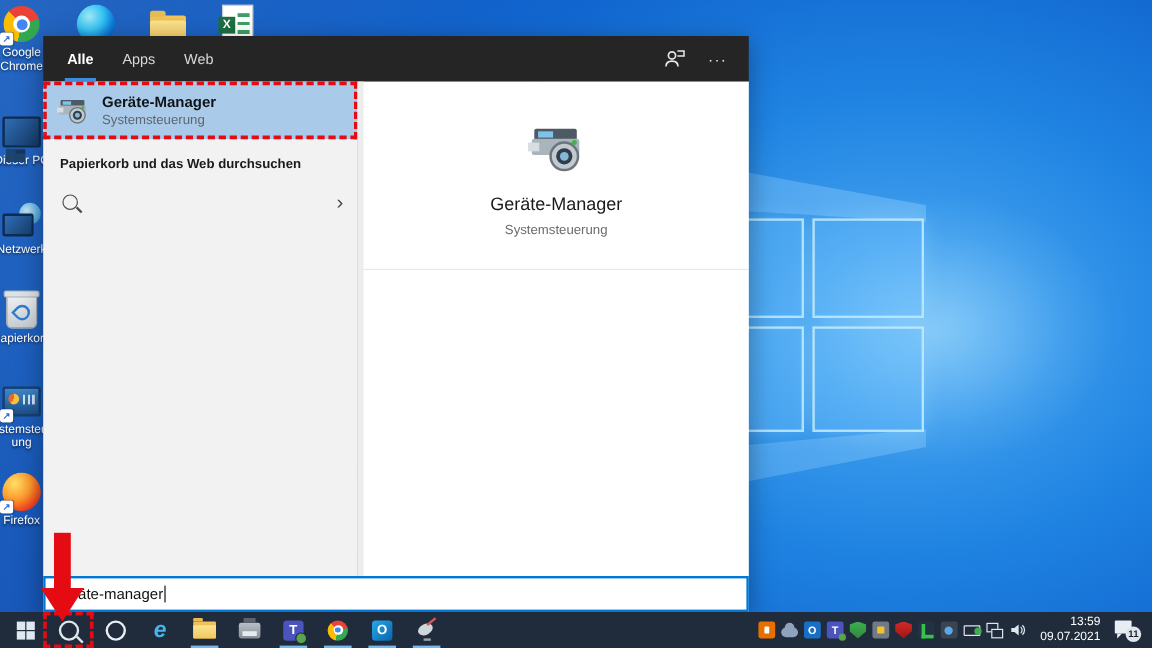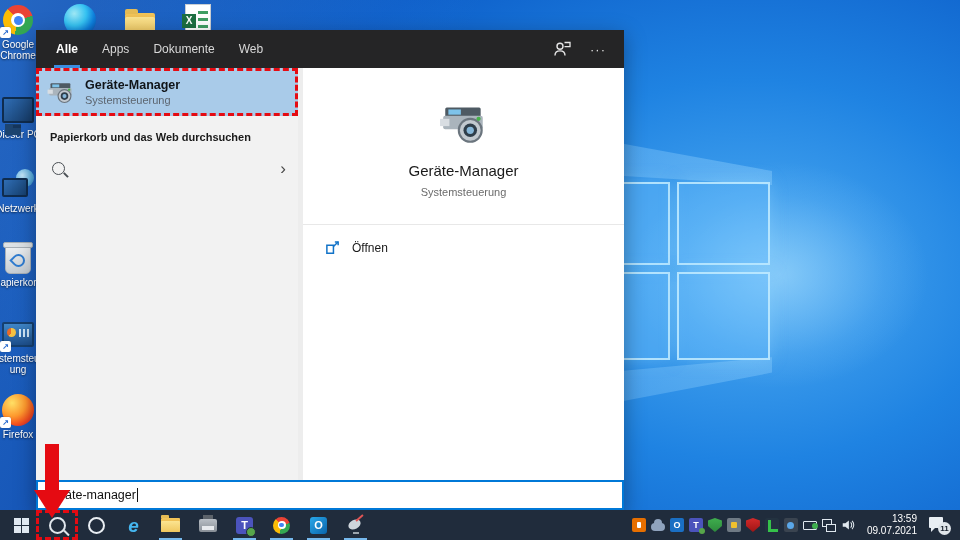--- a/index.html
+++ b/index.html
@@ -247,21 +247,20 @@
         <span class="xblk">X</span>
         <span class="xlines"></span>
       </span>
     </div>
   </div>
 
   <div class="panel">
     <div class="tabbar">
       <div class="tab active">Alle</div>
       <div class="tab">Apps</div>
-      <div class="tab">Dokumente</div>
       <div class="tab">Web</div>
       <div class="tab-right">
         <svg width="20" height="20" viewBox="0 0 20 20">
           <circle cx="8" cy="7.2" r="3" fill="none" stroke="#e6e6e6" stroke-width="1.4"></circle>
           <path d="M3 16.5 c0-3 2.2-4.6 5-4.6 s5 1.6 5 4.6" fill="none" stroke="#e6e6e6" stroke-width="1.4"></path>
           <path d="M12.5 3.5 h5.5 v4.2 h-5.5" fill="none" stroke="#e6e6e6" stroke-width="1.3"></path>
         </svg>
         <span class="ellip">···</span>
       </div>
     </div>
@@ -301,28 +300,20 @@
           <rect x="4" y="17" width="38" height="13" rx="2" fill="#aab4bc"></rect>
           <rect x="1" y="20" width="9" height="7" fill="#d8dde2"></rect>
           <circle cx="30" cy="31" r="11" fill="#c2c9cf" stroke="#6b757e" stroke-width="2"></circle>
           <circle cx="30" cy="31" r="6.5" fill="#2f3e4a"></circle>
           <circle cx="30" cy="31" r="3.5" fill="#86b7d9"></circle>
           <circle cx="38" cy="20" r="2" fill="#46b04a"></circle>
         </svg>
         <div class="dtitle">Geräte-Manager</div>
         <div class="dsub">Systemsteuerung</div>
         <div class="divider"></div>
-        <div class="open-row">
-          <svg width="15" height="15" viewBox="0 0 16 16">
-            <path d="M2 5.5 h7 v8.5 h-7 z" fill="none" stroke="#1273c8" stroke-width="1.6"></path>
-            <path d="M10.5 2 h3.5 v3.5" fill="none" stroke="#1273c8" stroke-width="1.6"></path>
-            <path d="M13.8 2.2 L8.8 7.2" fill="none" stroke="#1273c8" stroke-width="1.6"></path>
-          </svg>
-          <span>Öffnen</span>
-        </div>
       </div>
     </div>
 
     <div class="searchbox" role="textbox">
       <span class="sb-text">geräte-manager</span>
       <span class="caret-bar"></span>
     </div>
   </div>
 
   <div class="taskbar">

